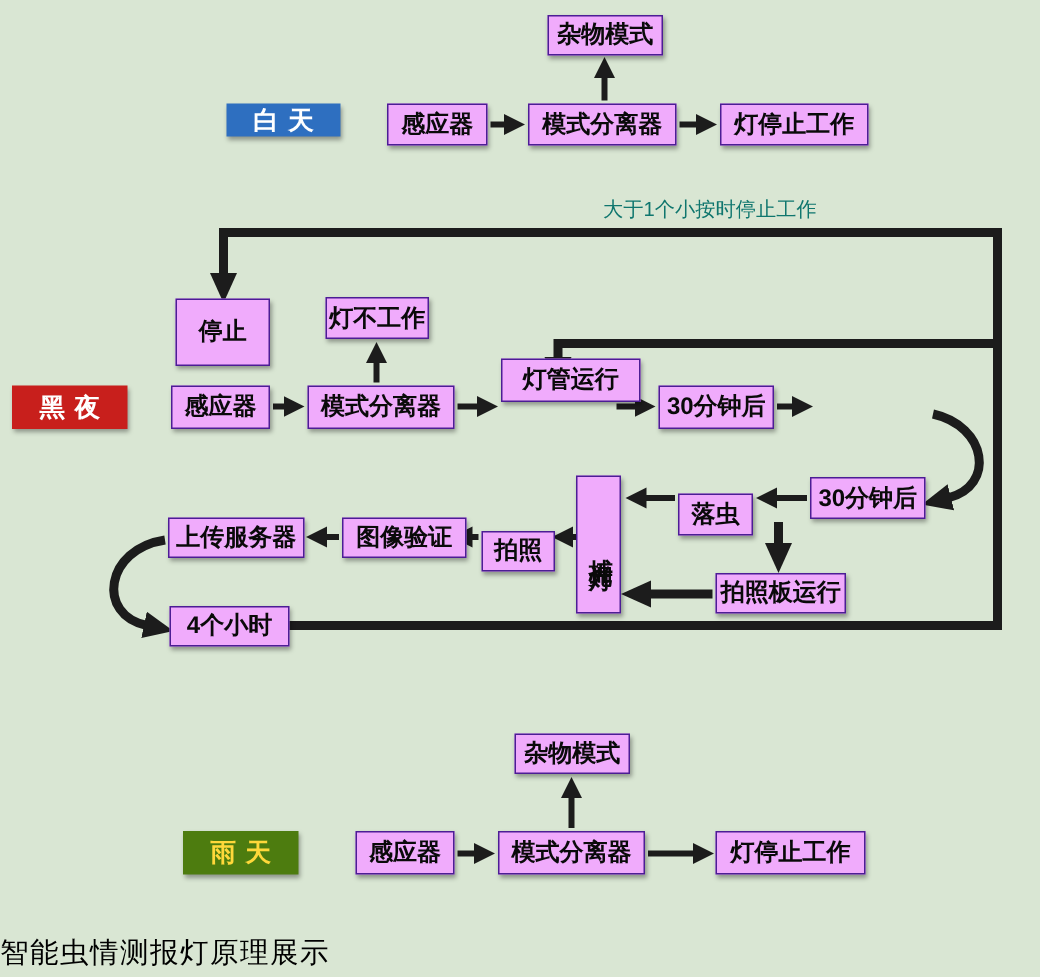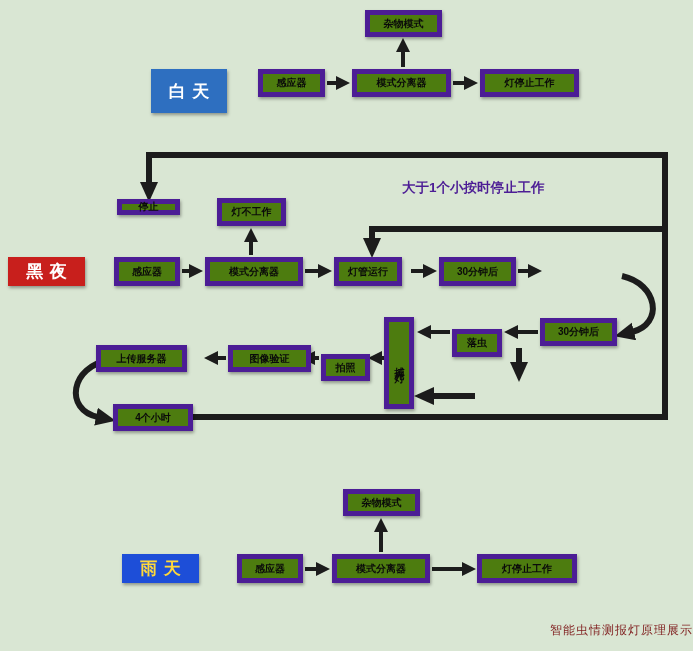--- a/index.html
+++ b/index.html
@@ -1,29 +1,29 @@
 <!DOCTYPE html>
 <html><head>
 <meta charset="utf-8">
 <style>
   html,body{margin:0;padding:0;background:#d9e6d3;}
   .stage{position:relative;width:693px;height:651px;background:#d9e6d3;overflow:hidden;
          font-family:"Liberation Sans",sans-serif;}
   svg.wires{position:absolute;left:0;top:0;}
   .node{position:absolute;display:flex;align-items:center;justify-content:center;
-        background:#4d7c0f;border:5px solid #4c1d95;box-shadow:1px 2px 3px rgba(0,0,0,.35);
-        font-weight:bold;font-size:10px;color:#0a0a0a;box-sizing:border-box;text-align:center;}
+        background:#f0abfc;border:1px solid #4c1d95;box-shadow:1px 2px 3px rgba(0,0,0,.35);
+        font-weight:bold;font-size:16px;color:#0a0a0a;box-sizing:border-box;text-align:center;}
   .tag{font-size:17px;letter-spacing:.38em;text-indent:.38em;border:none;}
   .tag-day{background:#2e6fc0;color:#ffffff;}
   .tag-night{background:#c81f1c;color:#ffffff;}
-  .tag-rain{background:#1d4ed8;color:#ffd83a;}
+  .tag-rain{background:#4d7c0f;color:#ffd83a;}
   .vert{writing-mode:vertical-rl;text-orientation:upright;letter-spacing:3px;padding:4px 0;}
-  .ann{position:absolute;font-size:13.5px;font-weight:bold;color:#4c1d95;white-space:nowrap;margin-top:48px;}
-  .caption{position:absolute;left:0;top:622px;width:100%;text-align:right;font-size:12px;
-           color:#7f1d1d;font-family:"Liberation Serif",serif;letter-spacing:1px;}
+  .ann{position:absolute;font-size:13.5px;font-weight:normal;color:#0f766e;white-space:nowrap;}
+  .caption{position:absolute;left:0;top:622px;width:100%;text-align:left;font-size:19px;
+           color:#000000;font-family:"Liberation Serif",serif;letter-spacing:1px;}
 </style>
 </head>
 <body>
 
 <div class="stage">
 
   <svg class="wires" width="693" height="651" viewBox="0 0 693 651">
     <defs>
       <marker id="ah" markerUnits="userSpaceOnUse" markerWidth="16" markerHeight="16" refX="2" refY="7" orient="auto">
         <path d="M0,0 L14,7 L0,14 Z" fill="#1c1c1c"></path>
@@ -56,42 +56,43 @@
       <path d="M186 417 L665 417 L665 155 L149 155 L149 184" marker-end="url(#ahb)"></path>
       <path d="M665 229 L372 229 L372 240" marker-end="url(#ahb)"></path>
       <path d="M519 348 L519 364" marker-end="url(#ahb)"></path>
       <path d="M475 396 L432 396" marker-end="url(#ahb)"></path>
       <path d="M622 276 C658 284 664 324 632 332" marker-end="url(#ahb)"></path>
       <path d="M110 360 C70 366 64 410 98 417" marker-end="url(#ahb)"></path>
     </g>
   </svg>
 
   <div class="node" style="left:365px;top:10px;width:77px;height:27px">杂物模式</div>
-  <div class="node tag tag-day" style="left:151px;top:69px;width:76px;height:44px">白天</div>
+  <div class="node tag tag-day" style="left:151px;top:69px;width:76px;height:22px">白天</div>
   <div class="node" style="left:258px;top:69px;width:67px;height:28px">感应器</div>
   <div class="node" style="left:352px;top:69px;width:99px;height:28px">模式分离器</div>
   <div class="node" style="left:480px;top:69px;width:99px;height:28px">灯停止工作</div>
 
   <div class="ann" style="left:402px;top:131px">大于1个小按时停止工作</div>
 
-  <div class="node" style="left:117px;top:199px;width:63px;height:16px">停止</div>
+  <div class="node" style="left:117px;top:199px;width:63px;height:45px">停止</div>
   <div class="node tag tag-night" style="left:8px;top:257px;width:77px;height:29px">黑夜</div>
 
   <div class="node" style="left:217px;top:198px;width:69px;height:28px">灯不工作</div>
   <div class="node" style="left:114px;top:257px;width:66px;height:29px">感应器</div>
   <div class="node" style="left:205px;top:257px;width:98px;height:29px">模式分离器</div>
-  <div class="node" style="left:334px;top:257px;width:68px;height:29px">灯管运行</div>
+  <div class="node" style="left:334px;top:239px;width:93px;height:29px">灯管运行</div>
   <div class="node" style="left:439px;top:257px;width:77px;height:29px">30分钟后</div>
 
   <div class="node" style="left:540px;top:318px;width:77px;height:28px">30分钟后</div>
   <div class="node" style="left:452px;top:329px;width:50px;height:28px">落虫</div>
   <div class="node vert" style="left:384px;top:317px;width:30px;height:92px">捕光灯</div>
+  <div class="node" style="left:477px;top:382px;width:87px;height:27px">拍照板运行</div>
   <div class="node" style="left:321px;top:354px;width:49px;height:27px">拍照</div>
   <div class="node" style="left:228px;top:345px;width:83px;height:27px">图像验证</div>
-  <div class="node" style="left:96px;top:345px;width:91px;height:27px">上传服务器</div>
+  <div class="node" style="left:112px;top:345px;width:91px;height:27px">上传服务器</div>
   <div class="node" style="left:113px;top:404px;width:80px;height:27px">4个小时</div>
 
   <div class="node" style="left:343px;top:489px;width:77px;height:27px">杂物模式</div>
   <div class="node tag tag-rain" style="left:122px;top:554px;width:77px;height:29px">雨天</div>
   <div class="node" style="left:237px;top:554px;width:66px;height:29px">感应器</div>
   <div class="node" style="left:332px;top:554px;width:98px;height:29px">模式分离器</div>
   <div class="node" style="left:477px;top:554px;width:100px;height:29px">灯停止工作</div>
 
   <div class="caption">智能虫情测报灯原理展示</div>
 </div>

